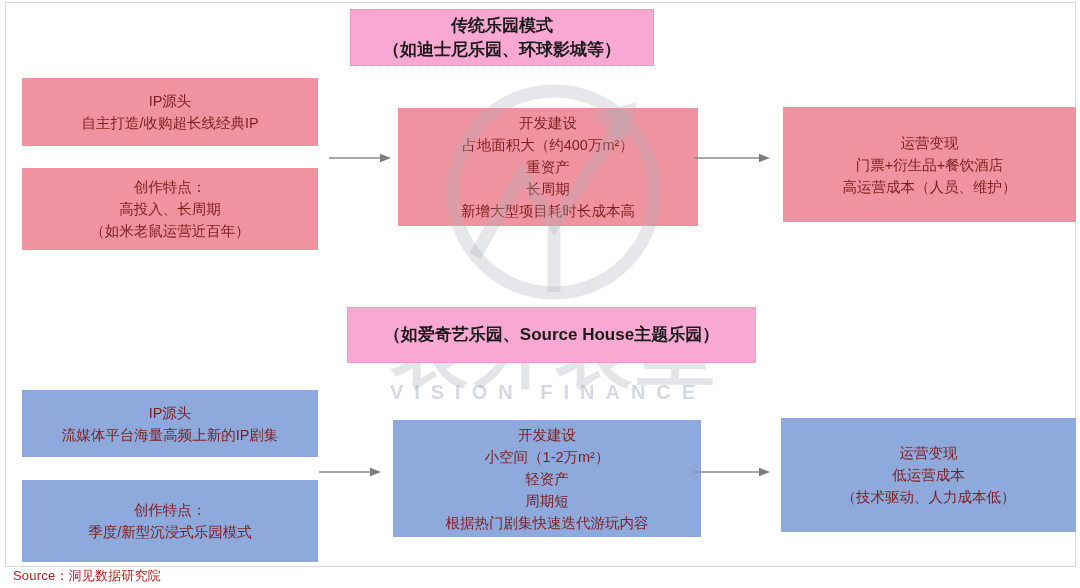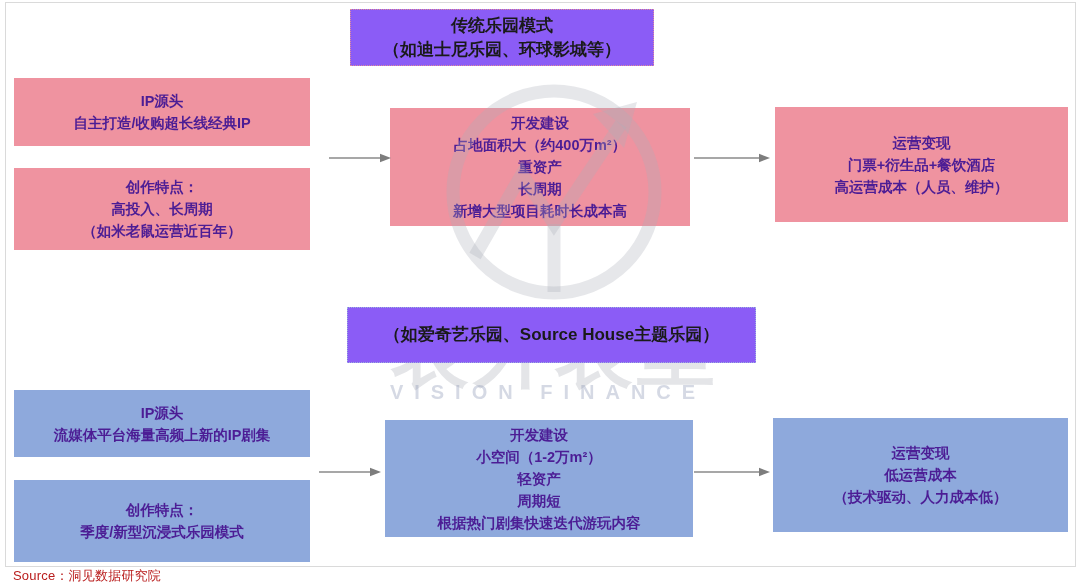--- a/index.html
+++ b/index.html
@@ -20,33 +20,33 @@
     text-align:center;font-size:78px;line-height:80px;font-weight:bold;
     letter-spacing:4px;color:rgba(120,124,140,0.20);white-space:nowrap;pointer-events:none;
   }
   .wm-en{
     position:absolute;left:378px;top:381px;width:340px;z-index:3;
     text-align:center;font-size:20px;font-weight:bold;letter-spacing:11px;
     color:rgba(125,138,170,0.32);white-space:nowrap;pointer-events:none;
   }
   
   .title-box{
-    position:absolute;z-index:5;background:#8b5cf6;
+    position:absolute;z-index:5;background:#f9a8d4;
     display:flex;flex-direction:column;align-items:center;justify-content:center;
     text-align:center;font-weight:bold;color:#1a1a1a;
     font-size:17px;line-height:24px;white-space:nowrap;
   }
   .title-trad{left:350px;top:9px;width:302px;height:55px;border:1px dotted #e08d9b;}
   .title-imm{left:347px;top:307px;width:407px;height:54px;border:1px dotted #9db3dd;}
   
   .fbox{
     position:absolute;z-index:2;
     display:flex;flex-direction:column;align-items:center;justify-content:center;
-    text-align:center;color:#4c1d95;font-weight:bold;
-    font-size:14.5px;line-height:22px;white-space:nowrap;
+    text-align:center;color:#7f1d1d;font-weight:normal;
+    font-size:14.5px;line-height:22px;white-space:nowrap;margin-left:8px;
   }
   .pink{background:#EF93A0;}
   .blue{background:#8EA9DC;}
   .box-p1{left:14px;top:78px;width:296px;height:68px;}
   .box-p2{left:14px;top:168px;width:296px;height:82px;}
   .box-p3{left:390px;top:108px;width:300px;height:118px;}
   .box-p4{left:775px;top:107px;width:293px;height:115px;}
   .box-b1{left:14px;top:390px;width:296px;height:67px;}
   .box-b2{left:14px;top:480px;width:296px;height:82px;}
   .box-b3{left:385px;top:420px;width:308px;height:117px;}

